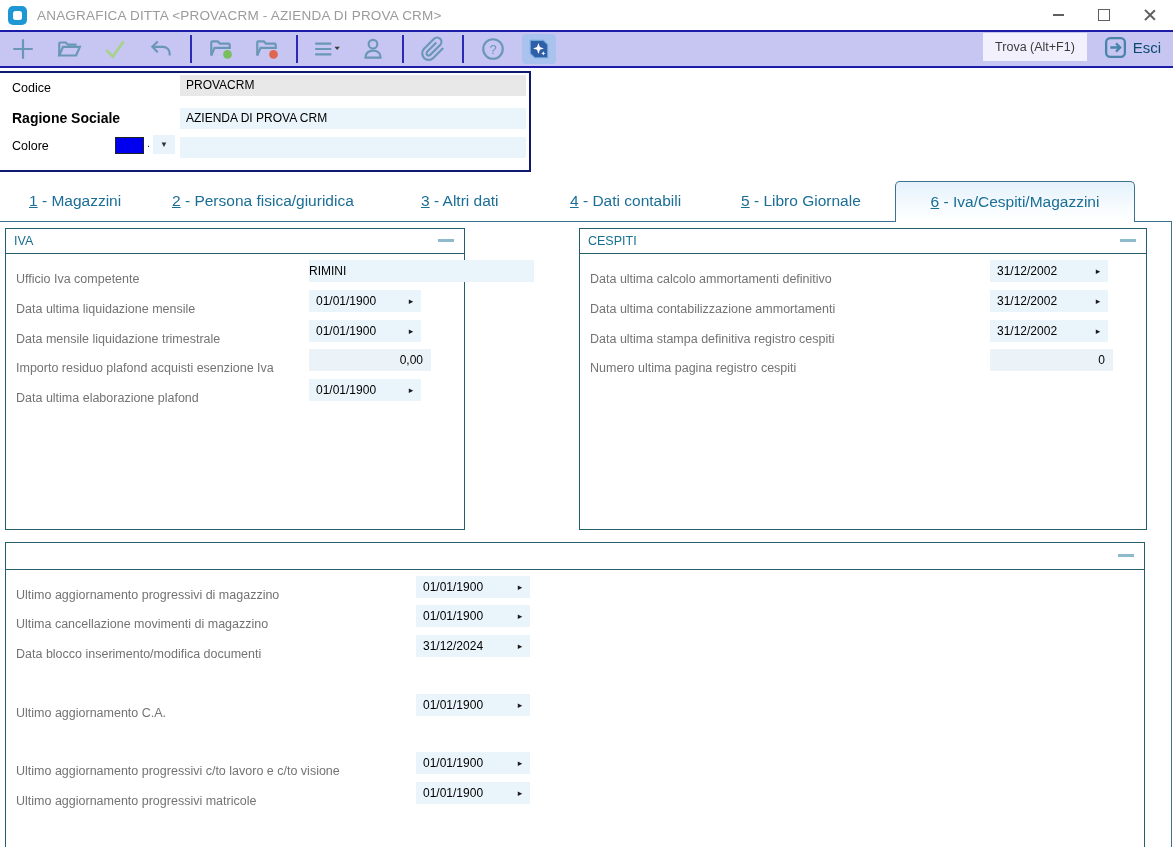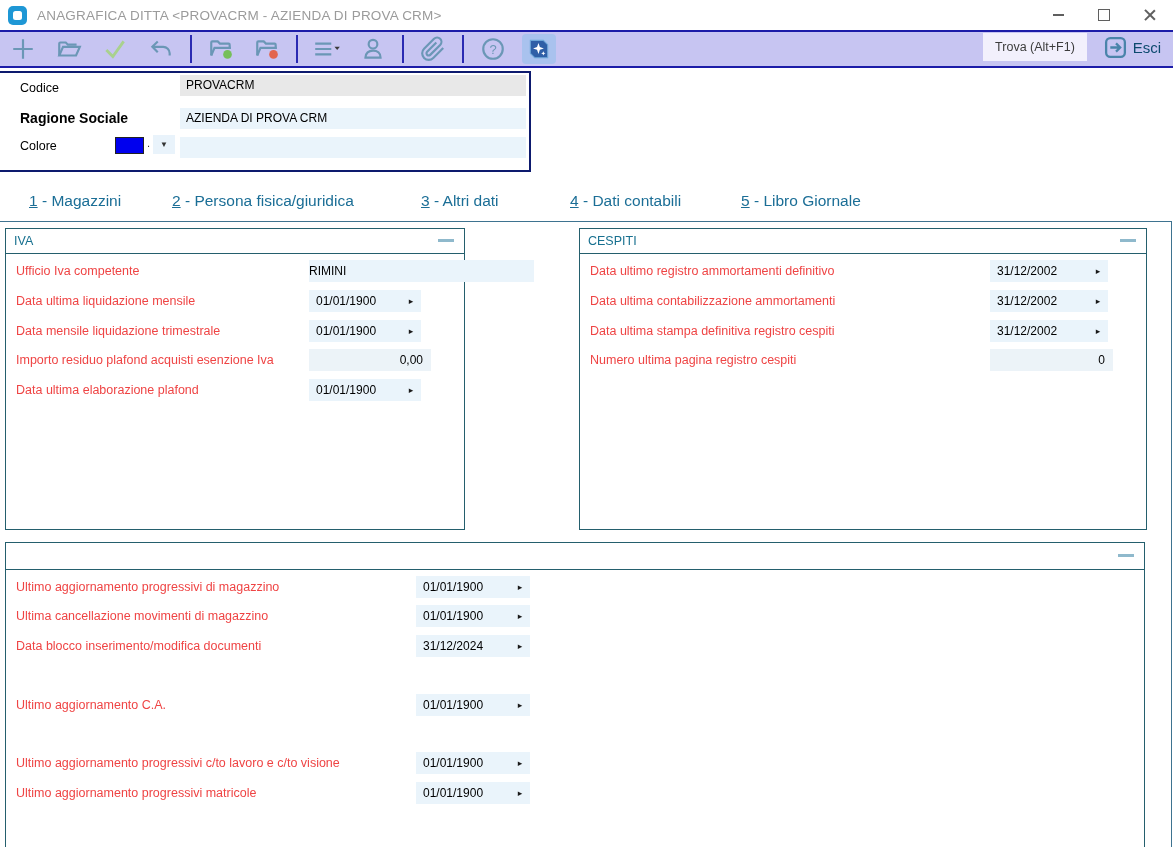--- a/index.html
+++ b/index.html
@@ -28,21 +28,21 @@
   .tbtn{width:34px;height:30px;margin:0 6px;display:flex;align-items:center;justify-content:center;background:transparent;border:none;padding:0;cursor:default;}
   .tsep{width:2px;height:28px;background:#2a2ab2;margin:0 6px;}
   .tbtn svg{display:block;}
   .badge-btn{background:#a9c2ee;border-radius:4px;}
   .trova{position:absolute;right:86px;top:1px;width:104px;height:28px;line-height:28px;text-align:center;
     background:#f2f0fc;color:#3c3c3c;font-size:12.5px;}
   .esci{position:absolute;right:6px;top:1px;height:28px;display:flex;align-items:center;gap:5px;background:transparent;border:none;cursor:default;}
   .esci-label{font-size:15px;color:#0c4a6e;}
   
   .header-box{position:absolute;left:0;top:71px;width:529px;height:97px;background:#ffffff;border:2px solid #0d1a6e;border-left:none;}
-  .hrow-label{position:absolute;left:20px;font-size:12.5px;color:#000;}
+  .hrow-label{position:absolute;left:12px;font-size:12.5px;color:#000;}
   .hfld{position:absolute;left:180px;width:346px;height:21px;line-height:21px;font-size:12px;color:#000;padding-left:6px;box-sizing:border-box;}
   .bg-gray{background:#e8e8e8;}
   .bg-blue{background:#eaf4fb;}
   .swatch{position:absolute;left:115px;top:64px;width:27px;height:15px;background:#0000ee;border:1px solid #222;}
   .swatch-dot{position:absolute;left:147px;top:64px;font-size:11px;color:#333;}
   .color-drop{position:absolute;left:153px;top:62px;width:22px;height:19px;background:#e9f3fb;border:none;font-size:8px;color:#333;display:flex;align-items:center;justify-content:center;cursor:default;padding:0;}
   
   .tabbar{position:absolute;left:0;top:181px;width:1173px;height:41px;}
   .tab{position:absolute;top:0;height:40px;line-height:40px;font-size:15.5px;color:#1b6e96;cursor:default;white-space:nowrap;}
   .tab .num{text-decoration:underline;}
@@ -55,21 +55,21 @@
   
   .panel{position:absolute;background:#ffffff;border:1px solid #245f6d;box-sizing:border-box;z-index:2;}
   .panel-head{position:relative;height:24px;border-bottom:1px solid #245f6d;}
   .panel-title{position:absolute;left:8px;top:0;line-height:24px;font-size:12.5px;color:#17708f;}
   .collapse-btn{position:absolute;right:10px;top:10px;width:16px;height:3px;background:#8fb9cc;border:none;padding:0;cursor:default;}
   .panel-iva{left:5px;top:228px;width:460px;height:302px;}
   .panel-cespiti{left:579px;top:228px;width:568px;height:302px;}
   .panel-mag{left:5px;top:542px;width:1140px;height:310px;}
   .panel-mag .panel-head{height:26px;}
   .prow{position:absolute;left:0;width:100%;height:22px;}
-  .plbl{position:absolute;left:10px;top:4px;font-size:12.5px;color:#ef4444;white-space:nowrap;}
+  .plbl{position:absolute;left:10px;top:12px;font-size:12.5px;color:#737373;white-space:nowrap;}
   .pfld{position:absolute;top:0;height:22px;box-sizing:border-box;font-size:12px;color:#000;background:#eaf4fb;display:flex;align-items:center;}
   .pfld .val{padding-left:7px;flex:1;}
   .pfld .arr{width:20px;text-align:center;font-size:9px;color:#1a1a1a;cursor:default;}
   .pfld.numf{justify-content:flex-end;padding-right:8px;background:#ecf3f8;}
   .iva-f{left:303px;}
   .iva-wide{width:225px;}
   .iva-date{width:112px;}
   .iva-num{width:122px;}
   .ces-f{left:410px;gap:20px;}
   .ces-date{width:118px;}
@@ -193,20 +193,21 @@
   <div class="hfld bg-blue" style="top:64px;"></div>
 </div>
 
 <div class="content-frame"></div>
 <div class="tabbar">
   <span class="tab" style="left:29px;"><span class="num">1</span><span> - Magazzini</span></span>
   <span class="tab" style="left:172px;"><span class="num">2</span><span> - Persona fisica/giuridica</span></span>
   <span class="tab" style="left:421px;"><span class="num">3</span><span> - Altri dati</span></span>
   <span class="tab" style="left:570px;"><span class="num">4</span><span> - Dati contabili</span></span>
   <span class="tab" style="left:741px;"><span class="num">5</span><span> - Libro Giornale</span></span>
+  <span class="tab active"><span class="num">6</span><span> - Iva/Cespiti/Magazzini</span></span>
 </div>
 
 <div class="panel panel-iva">
   <div class="panel-head">
     <span class="panel-title">IVA</span>
     <button class="collapse-btn"></button>
   </div>
   <div class="prow" style="top:31px;">
     <span class="plbl">Ufficio Iva competente</span>
     <div class="pfld iva-f iva-wide">RIMINI</div>
@@ -237,21 +238,21 @@
       </div>
   </div>
 </div>
 
 <div class="panel panel-cespiti">
   <div class="panel-head">
     <span class="panel-title">CESPITI</span>
     <button class="collapse-btn"></button>
   </div>
   <div class="prow" style="top:31px;">
-    <span class="plbl">Data ultimo registro ammortamenti definitivo</span>
+    <span class="plbl">Data ultima calcolo ammortamenti definitivo</span>
     <div class="pfld ces-f ces-date">
         <span class="val">31/12/2002</span>
         <span class="arr">▸</span>
       </div>
   </div>
   <div class="prow" style="top:61px;">
     <span class="plbl">Data ultima contabilizzazione ammortamenti</span>
     <div class="pfld ces-f ces-date">
         <span class="val">31/12/2002</span>
         <span class="arr">▸</span>

